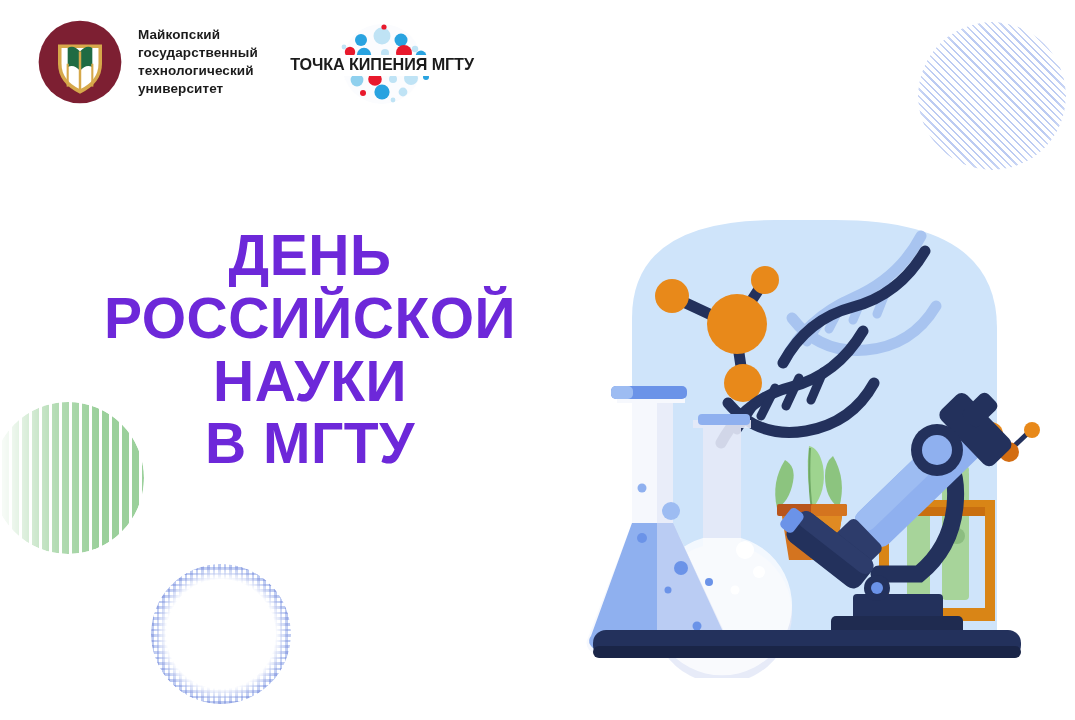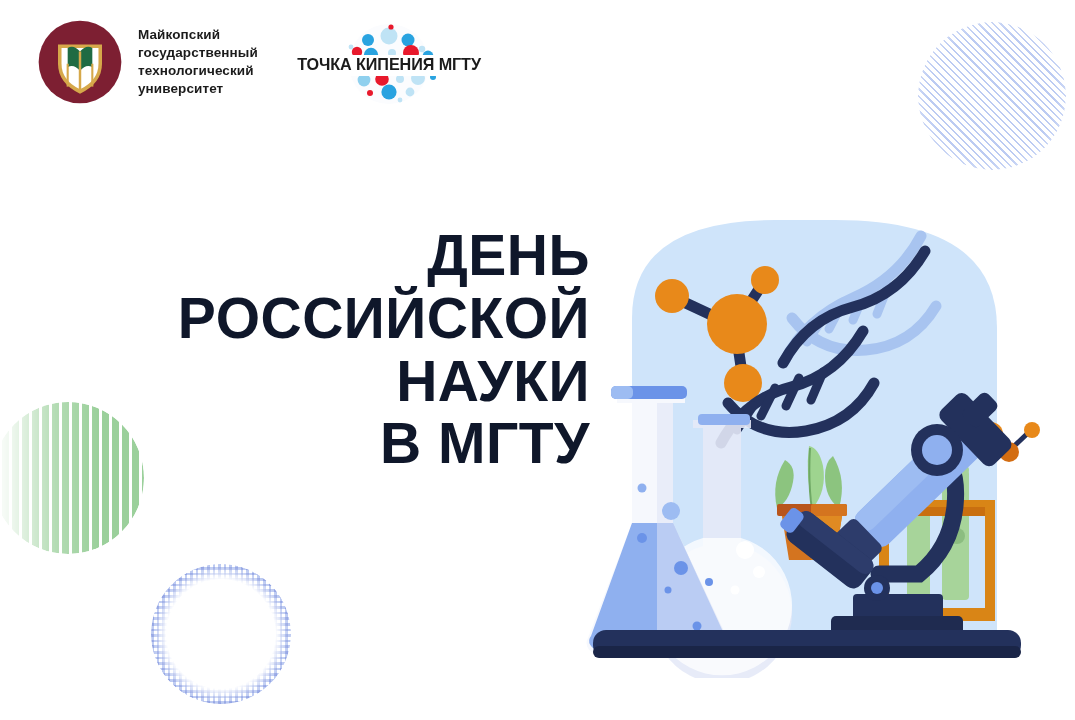--- a/index.html
+++ b/index.html
@@ -43,34 +43,34 @@
   .logo-bar{position:absolute;left:0;top:0;width:1075px;height:125px;}
   .logo{position:absolute;display:flex;align-items:center;}
 
   .logo-mgtu{left:36px;top:18px;}
   .mgtu-mark{width:88px;height:88px;flex:0 0 auto;}
   .mgtu-text{
     margin-left:14px;font-size:13.5px;line-height:1.33;font-weight:700;color:#1b1b1b;
     letter-spacing:.1px;white-space:pre-line;
   }
 
-  .logo-tk{left:287px;top:22px;margin-left:7px;}
+  .logo-tk{left:287px;top:22px;}
   .tk-mark{width:190px;height:84px;flex:0 0 auto;}
 
   .logo-znanie{left:506px;top:27px;}
   .znanie-mark{width:54px;height:54px;flex:0 0 auto;}
   .znanie-text{margin-left:13px;font-size:16.5px;line-height:1.26;color:#1b1b1b;letter-spacing:.1px;}
   .znanie-text .l1,.znanie-text .l2{font-weight:400;}
   .znanie-text .l3{font-weight:700;}
 
   
   .headline{
     position:absolute;left:30px;top:186px;width:560px;
-    text-align:right;
-    color:#0f172a;
+    text-align:center;
+    color:#6d28d9;
     font-weight:700;
     font-size:57px;
     line-height:1.10;
     letter-spacing:.5px;
     white-space:pre-line;
   }
 
   
   .illustration{position:absolute;left:585px;top:198px;width:470px;height:480px;}
   .illustration svg{display:block;width:470px;height:480px;}

